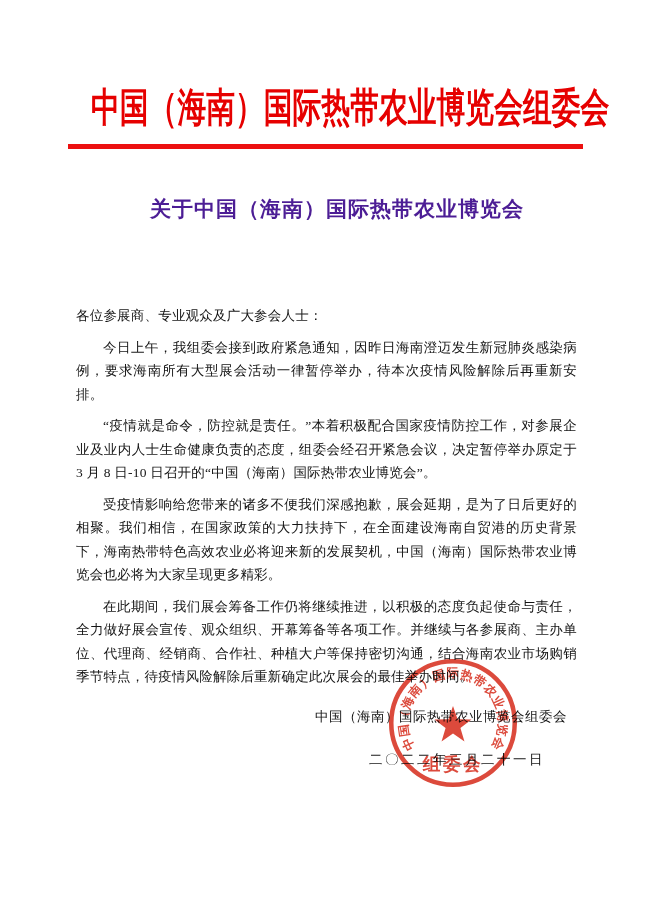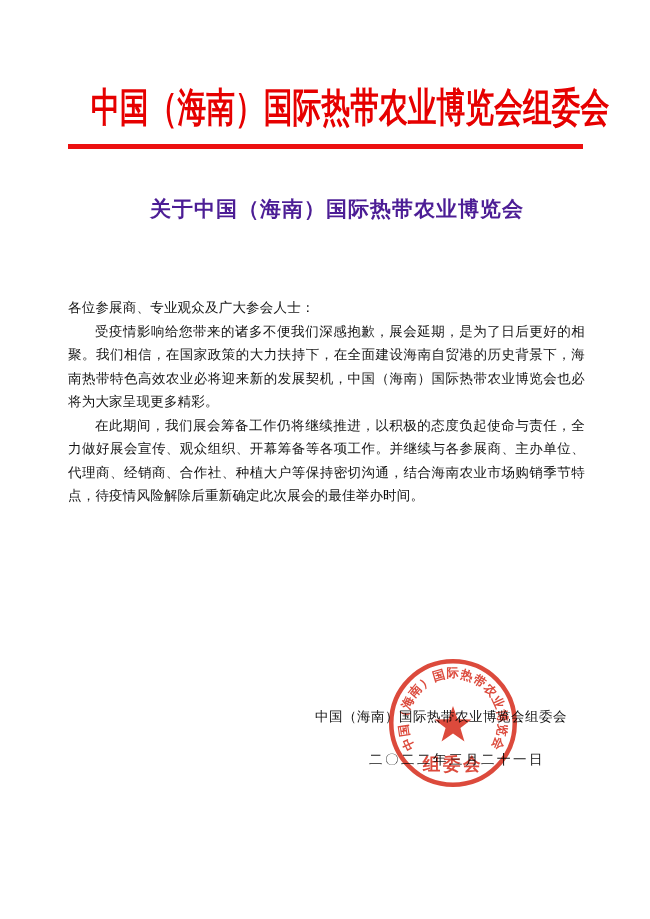--- a/index.html
+++ b/index.html
@@ -33,21 +33,21 @@
     font-size:21px;line-height:38px;font-weight:bold;
     color:#4c1d95;
     letter-spacing:1px;
   }
   .body-block{
     position:absolute;top:296px;left:68px;width:517px;
     font-size:13.5px;line-height:23.5px;
     text-align:justify;
     letter-spacing:0.2px;
   }
-  .body-block p{margin:0;text-indent:2em;}
+  .body-block p{margin:8px;text-indent:2em;}
   .body-block p.salutation{text-indent:0;}
   .signature{
     position:absolute;top:708px;left:0;width:585px;
     text-align:right;
     font-size:13.5px;line-height:17px;
     color:#141414;
   }
   .sig-org{padding-right:18px;letter-spacing:0.5px;}
   .sig-date{margin-top:26px;padding-right:40px;letter-spacing:2.5px;}
   .seal{
@@ -68,20 +68,22 @@
   <div class="header-org">中国（海南）国际热带农业博览会组委会</div>
 
   <div class="red-rule"></div>
 
   <div class="doc-title">
     <div>关于中国（海南）国际热带农业博览会</div>
   </div>
 
   <div class="body-block">
     <p class="salutation">各位参展商、专业观众及广大参会人士：</p>
+    <p>今日上午，我组委会接到政府紧急通知，因昨日海南澄迈发生新冠肺炎感染病例，要求海南所有大型展会活动一律暂停举办，待本次疫情风险解除后再重新安排。</p>
+    <p>“疫情就是命令，防控就是责任。”本着积极配合国家疫情防控工作，对参展企业及业内人士生命健康负责的态度，组委会经召开紧急会议，决定暂停举办原定于 3 月 8 日-10 日召开的“中国（海南）国际热带农业博览会”。</p>
     <p>受疫情影响给您带来的诸多不便我们深感抱歉，展会延期，是为了日后更好的相聚。我们相信，在国家政策的大力扶持下，在全面建设海南自贸港的历史背景下，海南热带特色高效农业必将迎来新的发展契机，中国（海南）国际热带农业博览会也必将为大家呈现更多精彩。</p>
     <p>在此期间，我们展会筹备工作仍将继续推进，以积极的态度负起使命与责任，全力做好展会宣传、观众组织、开幕筹备等各项工作。并继续与各参展商、主办单位、代理商、经销商、合作社、种植大户等保持密切沟通，结合海南农业市场购销季节特点，待疫情风险解除后重新确定此次展会的最佳举办时间。</p>
   </div>
 
   <div class="signature">
     <div class="sig-org">中国（海南）国际热带农业博览会组委会</div>
     <div class="sig-date">二〇二二年三月二十一日</div>
   </div>
 
   <div class="seal">

